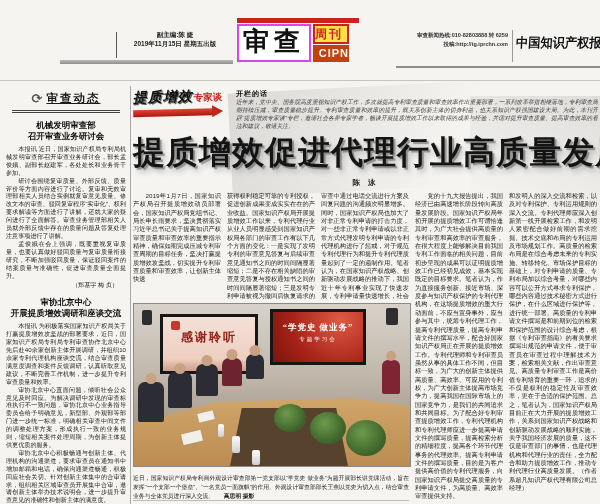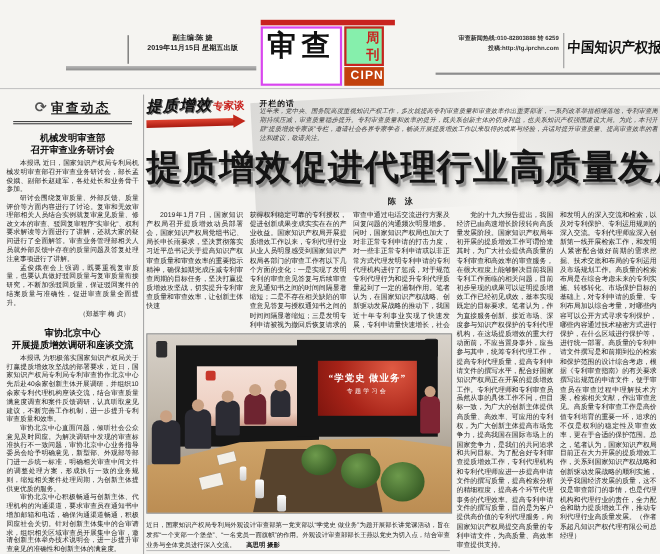--- a/index.html
+++ b/index.html
@@ -11,22 +11,22 @@
   .pnum-bar{left:116px;top:32px;width:1px;height:26px;background:#555;}
   .edition{left:118px;top:30px;width:114px;text-align:center;font-weight:bold;color:#222;}
   .edition div{font-size:6.5px;line-height:9px;}
   .gray-bar{left:60px;top:60px;width:173px;height:4px;background:linear-gradient(#b9b9b9,#8d8d8d);}
   .masthead{left:237px;top:18px;width:122px;}
   .mh-topbar{height:5px;background:#c8231f;margin-bottom:1px;}
   .mh-row{display:flex;}
   .mh-title{flex:0 0 auto;border:2px solid #d946ef;background:#fff;padding:1px 4px;
             font:bold 26px "Liberation Serif","DejaVu Serif",serif;color:#111;letter-spacing:5px;line-height:30px;}
   .mh-stack{display:flex;flex-direction:column;margin-left:2px;width:36px;}
-  .mh-weekly{border:2px solid #c8231f;color:#c8231f;background:#86efac;font:bold 12px "Liberation Serif",serif;
-             text-align:right;letter-spacing:2px;line-height:16px;padding-left:16px;}
+  .mh-weekly{border:2px solid #c8231f;color:#c8231f;background:#fde047;font:bold 12px "Liberation Serif",serif;
+             text-align:left;letter-spacing:2px;line-height:16px;}
   .mh-abbr{background:#c2410c;color:#fff;font:bold 11px "Liberation Sans",sans-serif;text-align:right;
            letter-spacing:1px;line-height:17px;margin-top:1px;}
   .contact{left:396px;top:31px;width:112px;text-align:right;font-weight:bold;color:#333;}
   .contact div{font-size:5.5px;line-height:9px;}
   .hdr-vdiv{left:512px;top:30px;width:1px;height:32px;background:#999;}
   .paper-name{left:516px;top:34px;width:84px;font:bold 13px "Liberation Serif","DejaVu Serif",serif;
               color:#111;transform:scaleX(.94) skewX(-4deg);transform-origin:left;white-space:nowrap;}
   .gray-line-right{left:396px;top:66px;width:204px;height:2px;background:#8d8d8d;}
   .header-rule{left:0;top:80px;width:600px;height:1px;background:#c4c4c4;}
   
@@ -64,21 +64,21 @@
   .col{top:192px;width:88px;font-size:6.25px;line-height:8.35px;text-align:justify;color:#1d1d1d;overflow:hidden;}
   .col.short{height:108px;}
   .col.tall{height:310px;}
   .indent{text-indent:2em;}
   .c1{left:133px;} .c2{left:227px;} .c3{left:321px;} .c4{left:415px;} .c5{left:509px;}
   
   .photo{left:133px;top:303px;width:276px;height:162px;border:1px solid #8a8a8a;overflow:hidden;
          background:linear-gradient(#d8d2ca 0%,#c0b7aa 45%,#8d8274 100%);}
   .photo .abs{position:absolute;}
   .p-speaker{width:10px;height:15px;background:#2e2e30;border-radius:2px;}
-  .p-frame{background:#161616;padding:19px;}
+  .p-frame{background:#161616;padding:3px;}
   .p-s1-inner{width:92px;height:54px;background:linear-gradient(#f4e0d7,#eccaba);position:relative;overflow:hidden;}
   .p-s1-text{position:absolute;left:0;top:12px;width:100%;text-align:center;
              font:bold 12px "Liberation Serif",serif;color:#8f1d12;letter-spacing:2px;}
   .p-s1-band{position:absolute;bottom:0;left:0;width:100%;height:12px;
              background:linear-gradient(to top,#cf9f8c,rgba(207,159,140,0));}
   .p-s1-seal{position:absolute;left:8px;top:4px;width:9px;height:9px;background:#c8362a;border-radius:2px;}
   .p-s2-inner{width:90px;height:50px;background:radial-gradient(circle at 75% 15%,#e05a43,#a72318 60%,#7d150e);
               position:relative;text-align:center;color:#fff;overflow:hidden;}
   .p-s2-l1{font:bold 8.5px "Liberation Serif",serif;margin-top:10px;letter-spacing:1px;}
   .p-s2-l2{font-size:5.5px;margin-top:2px;letter-spacing:2px;}
@@ -186,20 +186,21 @@
   <div class="abs col tall c4 indent">党的十九大报告提出，我国经济已由高速增长阶段转向高质量发展阶段。国家知识产权局年初开展的提质增效工作可谓恰逢其时，为广大社会提供高质量的专利审查和高效率的审查服务，在很大程度上能够解决目前我国专利工作面临的相关问题，目前初步呈现的成果可以证明提质增效工作已经初见成效，基本实现既定的目标要求。笔者认为，作为直接服务创新、接近市场、深度参与知识产权保护的专利代理机构，在这场提质增效的重大行动面前，不应当置身事外，应当参与其中，统筹专利代理工作，提高专利代理质量，提高专利申请文件的撰写水平，配合好国家知识产权局正在开展的提质增效工作。专利代理师和专利审查员虽然从事的具体工作不同，但目标一致，为广大的创新主体提供高质量、高效率、可应用的专利权，为广大创新主体提高市场竞争力，提高我国在国际市场上的国家竞争力，是我们的共同追求和共同目标。为了配合好专利审查提质增效工作，专利代理机构和专利代理师应进一步提高申请文件的撰写质量，提高检索分析的精细程度，提高各个环节代理事务的代理效率。提高专利申请文件的撰写质量，目的是为客户提供高价值的专利代理服务，向国家知识产权局提交高质量的专利申请文件，为高质量、高效率审查提供支持。</div>
   <div class="abs col tall c5">和发明人的深入交流和检索，以及对专利保护、专利运用规则的深入交流。专利代理师应深入创新第一线开展检索工作，和发明人紧密配合做好前期的需求挖掘、技术交底和布局的专利运用及市场规划工作。高质量的检索布局是在综合考虑未来的专利实施、转移转化、市场保护目标的基础上，对专利申请的质量、专利布局加以综合考量，对哪些内容可以公开方式寻求专利保护，哪些内容通过技术秘密方式进行保护，在什么区域进行保护等，进行统一部署。高质量的专利申请文件撰写是和前期到位的检索和保护范围的设计综合考虑，根据《专利审查指南》的有关要求撰写出规范的申请文件，便于审查员在审查过程中理解技术方案，检索相关文献，作出审查意见。高质量专利审查工作是高价值专利培育的重要一环，追求的不仅是权利的稳定性及审查效率，更在于合适的保护范围。总之，笔者认为，国家知识产权局目前正在大力开展的提质增效工作，关系到国家知识产权战略和创新驱动发展战略的顺利实施，关乎我国经济发展的质量，这不仅是审查部门的事情，也是代理机构和代理行业的责任，全力配合和助力提质增效工作，推动专利代理行业高质量发展。（作者系超凡知识产权代理有限公司总经理）</div>
 
   <div class="abs photo">
     <div class="abs p-speaker" style="left:8px;top:6px;"></div>
     <div class="abs p-speaker" style="left:252px;top:4px;width:12px;height:17px;"></div>
 
     <div class="abs p-frame" style="left:26px;top:10px;">
       <div class="p-s1-inner">
         <div class="p-s1-seal"></div>
+        <div class="p-s1-text">感谢聆听</div>
         <div class="p-s1-band"></div>
       </div>
     </div>
 
     <div class="abs p-frame" style="left:136px;top:5px;">
       <div class="p-s2-inner">
         <div class="p-s2-l1">“学党史 做业务”</div>
         <div class="p-s2-l2">专题学习会</div>
       </div>
     </div>

